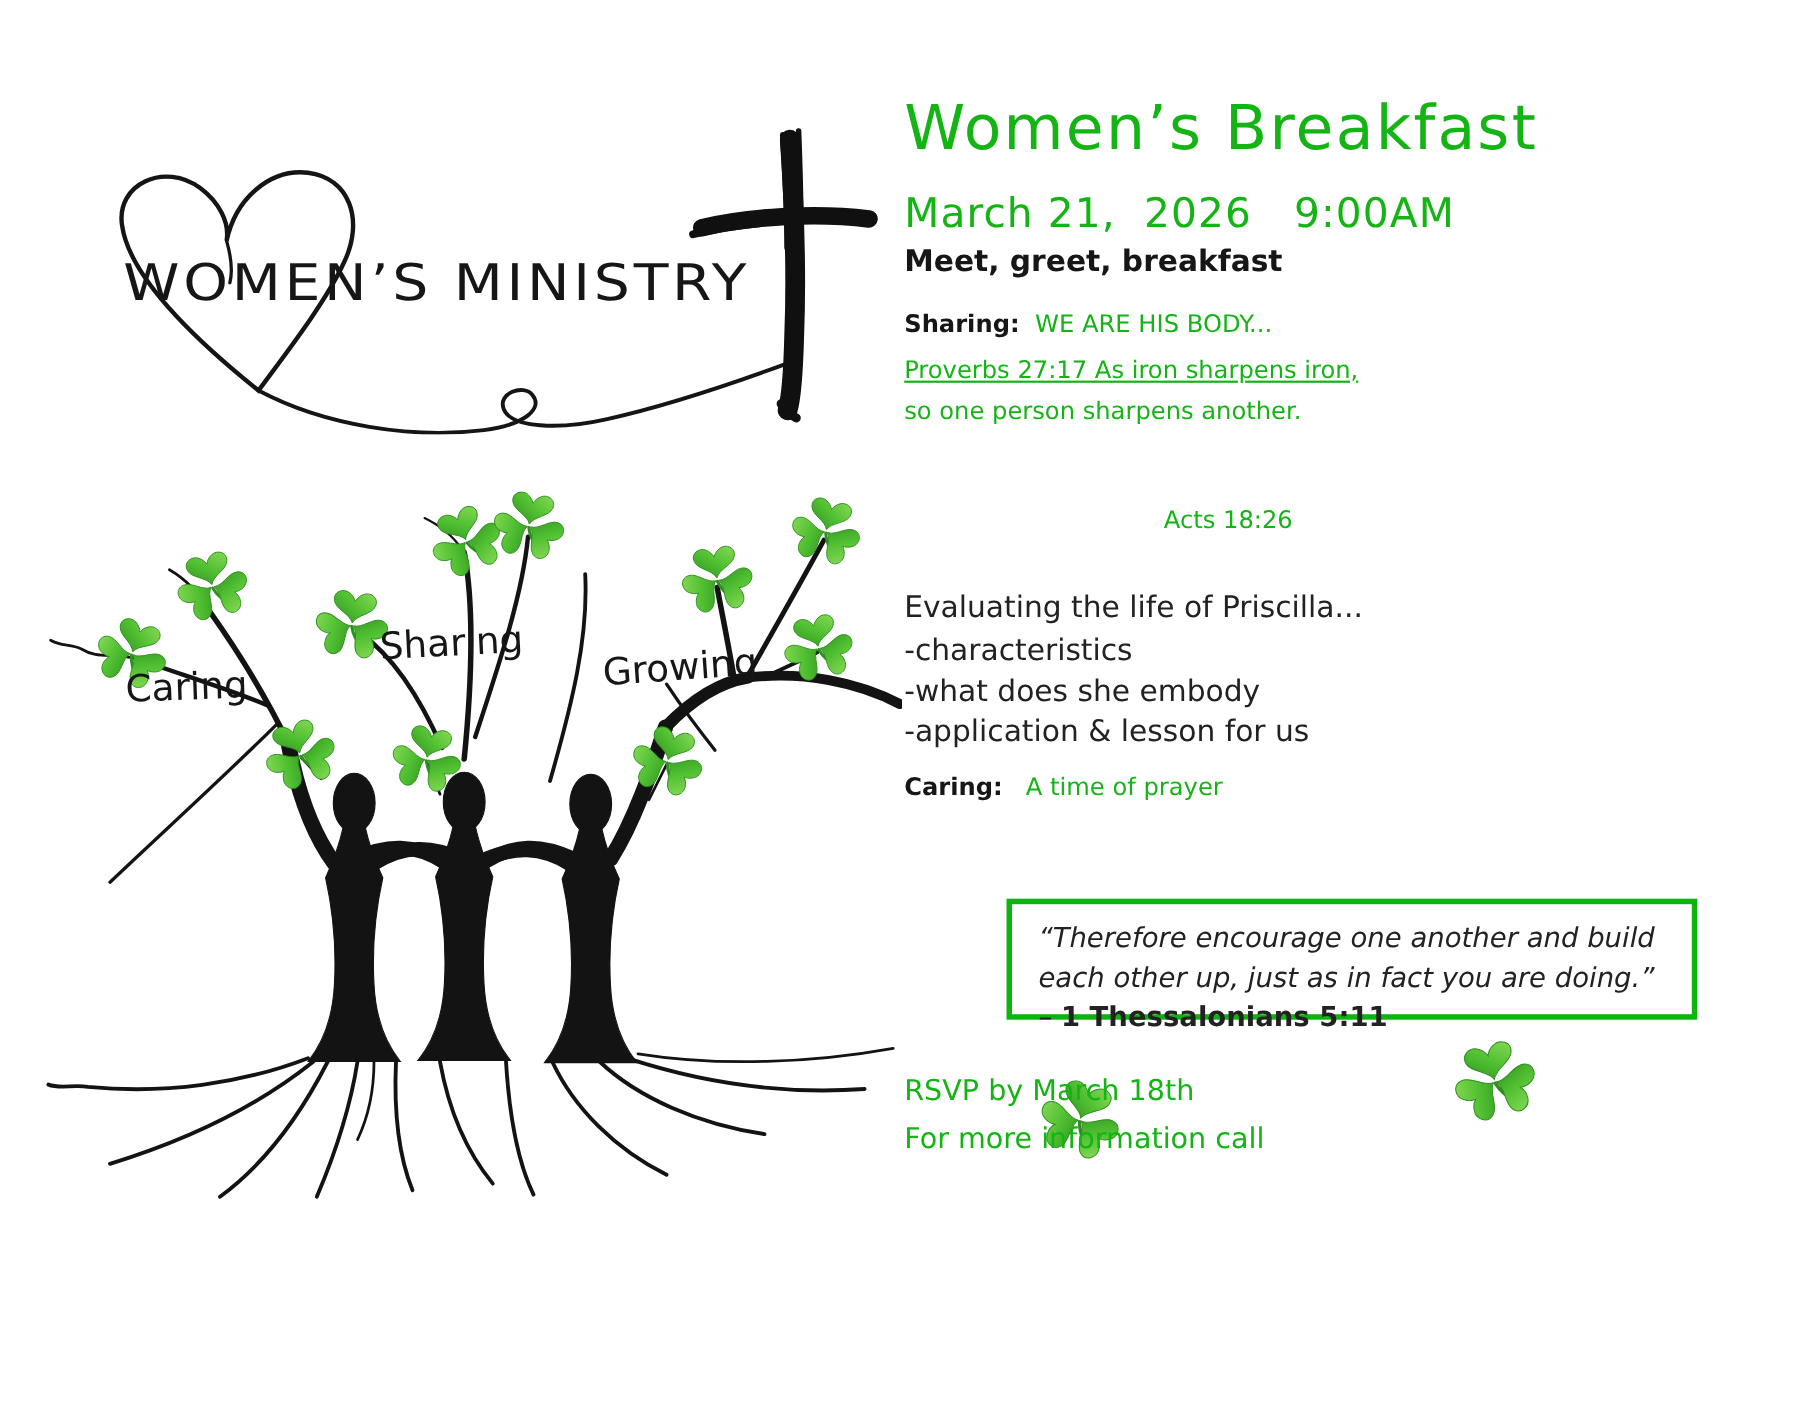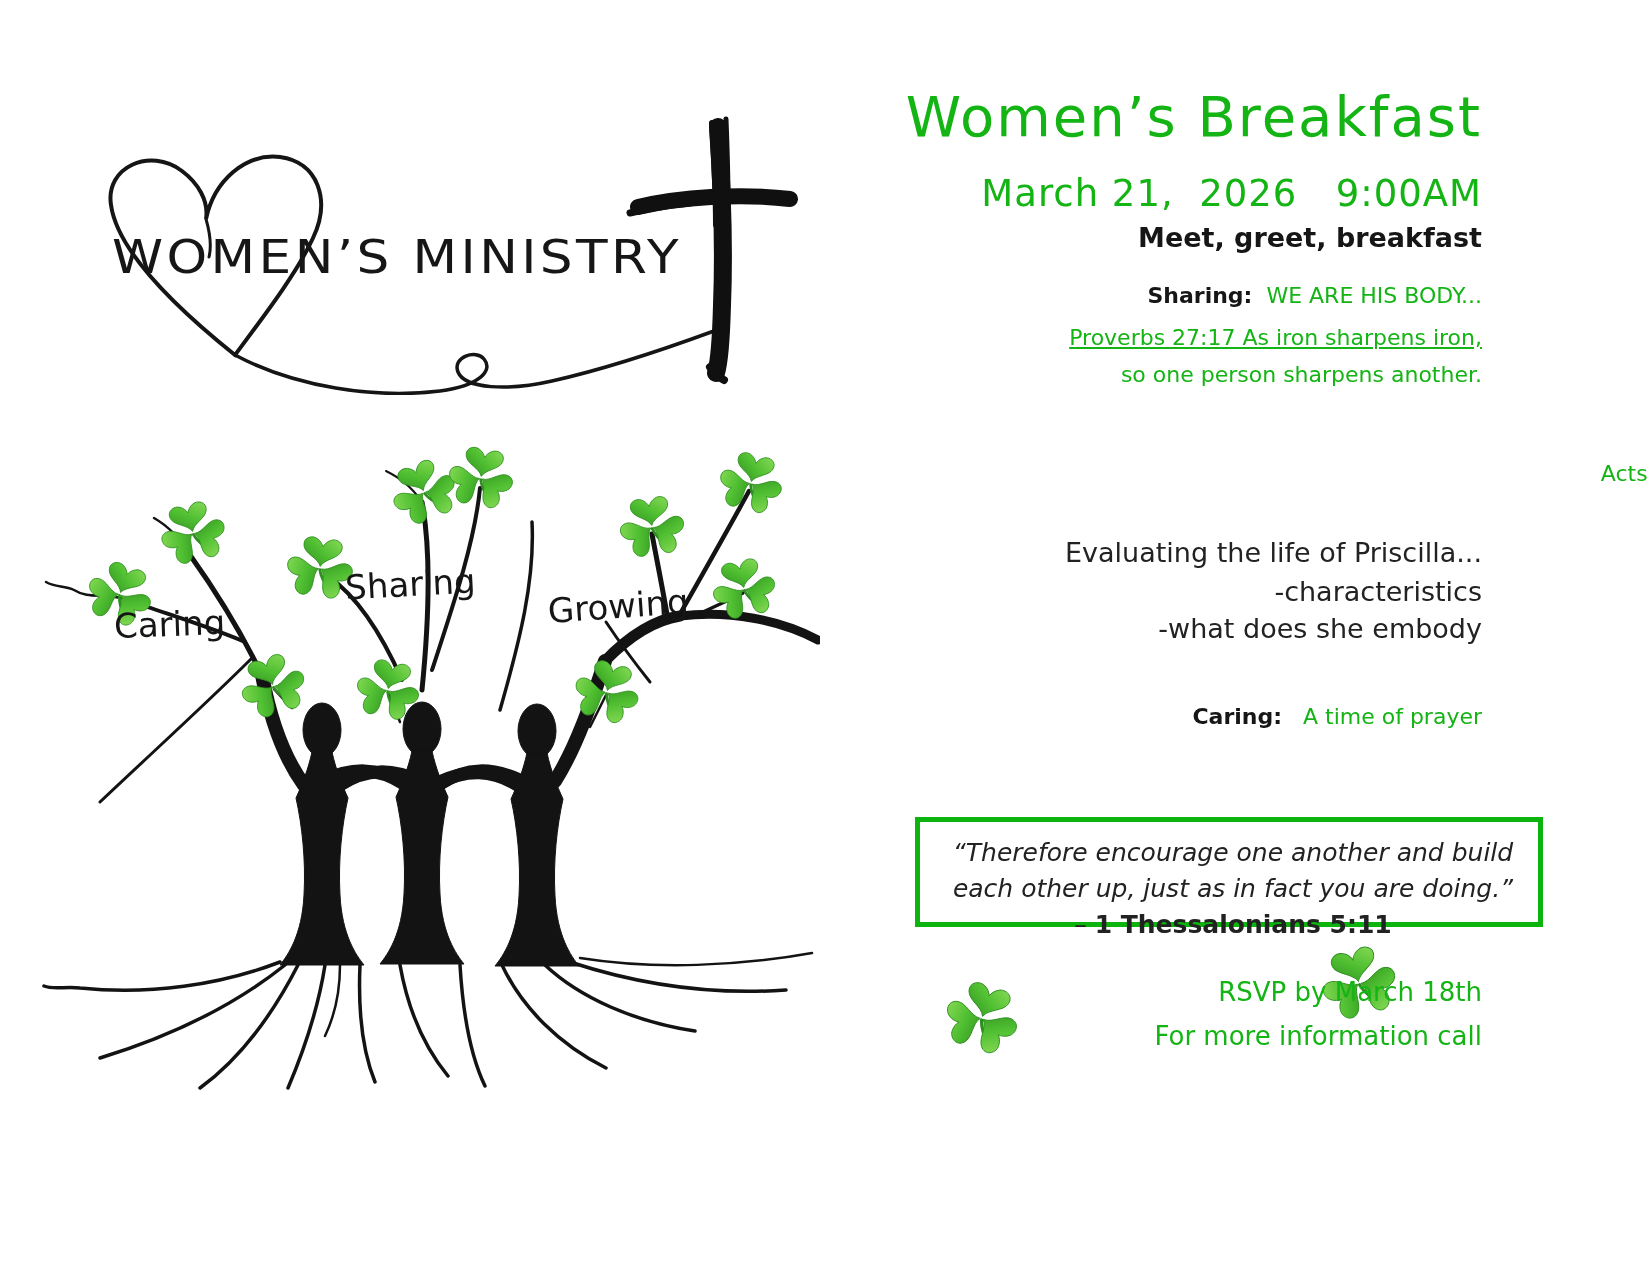--- a/index.html
+++ b/index.html
@@ -2,38 +2,38 @@
 <html><head>
 <meta charset="utf-8">
 <style>
   html,body{margin:0;padding:0;background:#ffffff;}
   .canvas{
     position:relative;width:1650px;height:1275px;background:#ffffff;overflow:hidden;
     font-family:"DejaVu Sans", "Liberation Sans", sans-serif;color:#1b1b1b;
   }
   .abs{position:absolute;}
   
-  .col{left:822px;width:660px;text-align:right;}
+  .col{left:822px;width:660px;text-align:left;}
   .title{top:84px;font-size:56px;letter-spacing:2px;color:#14b414;font-weight:400;white-space:nowrap;}
   .date{top:172px;font-size:37px;letter-spacing:1px;color:#14b414;white-space:pre;}
   .tagline{top:222px;font-size:27px;font-weight:700;color:#161616;}
   .line{font-size:22px;white-space:pre;}
   .lbl{font-weight:700;color:#161616;}
   .grn{color:#14b414;}
   .l-sharing{top:283px;}
   .l-prov1{top:325px;text-decoration:underline;}
   .l-prov2{top:362px;}
   .l-growing{top:424px;}
   .l-acts{top:461px;padding-left:236px;}
   .l-ev1{top:537px;}  .l-ev2{top:576px;}  .l-ev3{top:613px;}  .l-ev4{top:650px;}
   .blk{color:#222222;font-size:27px;}
   .l-caring{top:704px;}
   .quotebox{
     left:915px;top:817px;width:628px;height:110px;box-sizing:border-box;
-    border:5px solid #0eb40e;padding:13px 16px 10px 24px;text-align:center;
+    border:5px solid #0eb40e;padding:13px 16px 10px 24px;text-align:left;
     font-size:25px;line-height:36px;color:#222;
   }
   .qtext{font-style:italic;}
   .qref{font-weight:700;}
   .footer{font-size:26px;color:#14b414;}
   .f-rsvp{top:977px;}
   .f-info1{top:1021px;}
   .f-info2{top:1055px;}
   svg text{font-family:"DejaVu Sans","Liberation Sans",sans-serif;}
 </style>
@@ -178,20 +178,21 @@
 
   <div class="abs col line l-sharing"><span class="lbl">Sharing:</span><span>  </span><span class="grn">WE ARE HIS BODY...</span></div>
   <div class="abs col line l-prov1 grn">Proverbs 27:17 As iron sharpens iron,</div>
   <div class="abs col line l-prov2 grn">so one person sharpens another.</div>
 
   <div class="abs col line l-acts grn">Acts 18:26</div>
 
   <div class="abs col line l-ev1 blk">Evaluating the life of Priscilla...</div>
   <div class="abs col line l-ev3 blk">-what does she embody</div>
   <div class="abs col line l-ev2 blk">-characteristics</div>
+  <div class="abs col line l-ev4 blk">-application &amp; lesson for us</div>
 
   <div class="abs col line l-caring"><span class="lbl">Caring:</span><span>   </span><span class="grn">A time of prayer</span></div>
 
   <div class="abs quotebox"><span class="qtext">“Therefore encourage one another and build each other up, just as in fact you are doing.” – </span><span class="qref">1 Thessalonians 5:11</span></div>
 
   <svg class="abs" style="left:946px;top:982px;" width="72" height="72" viewBox="-36 -36 72 72">
     <defs>
       <linearGradient id="leafg2" x1="0" y1="1" x2="1" y2="0">
         <stop offset="0" stop-color="#2e8f1f"></stop>
           <stop offset="0.5" stop-color="#4fbe31"></stop>

